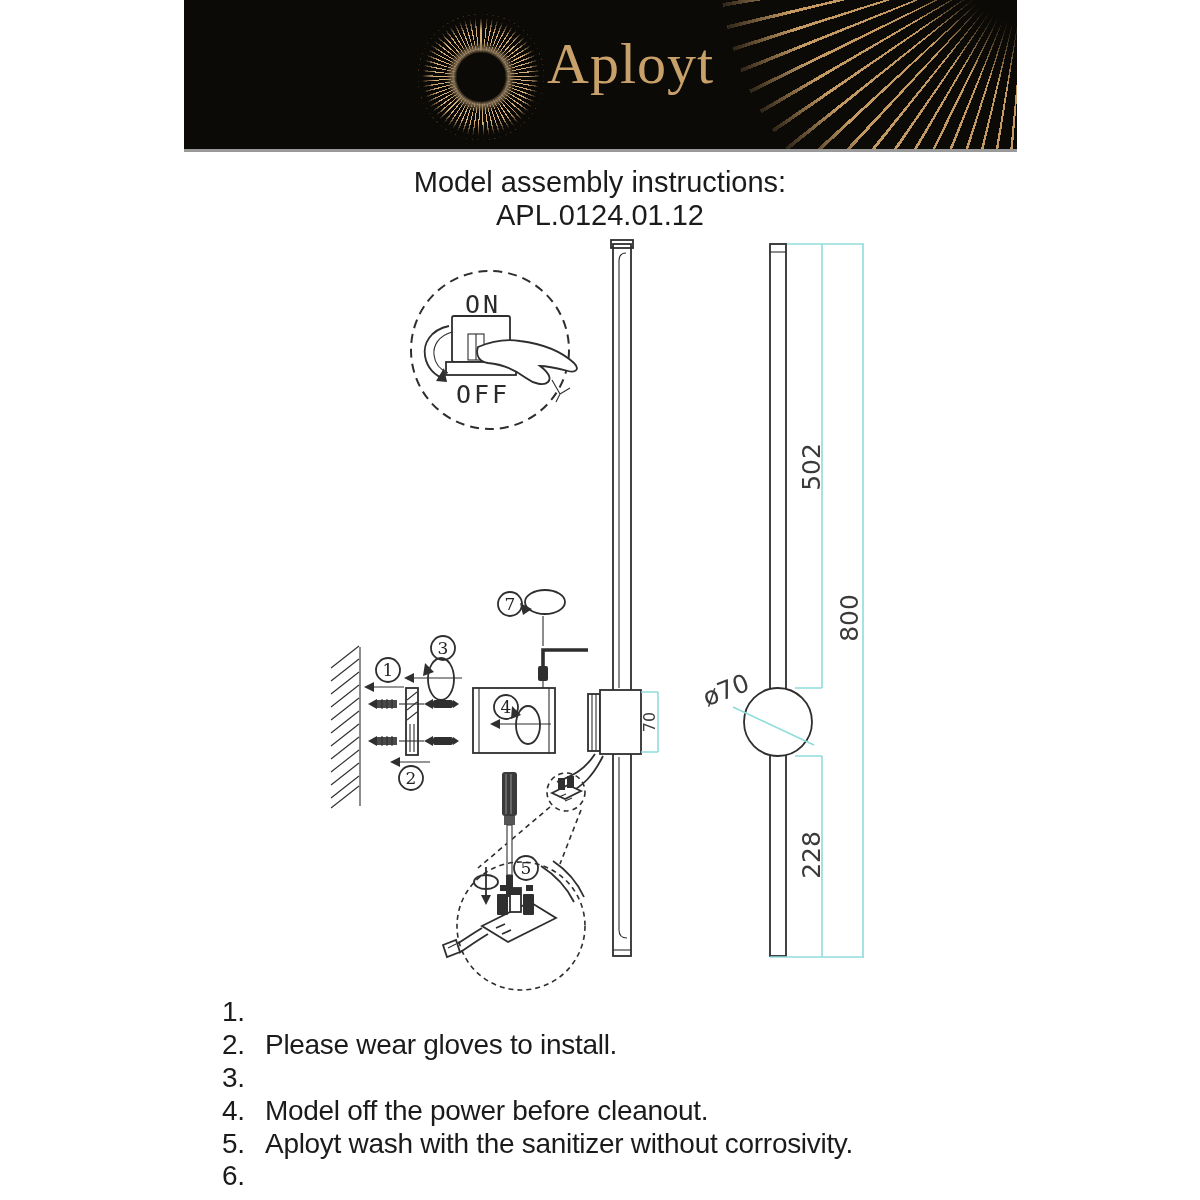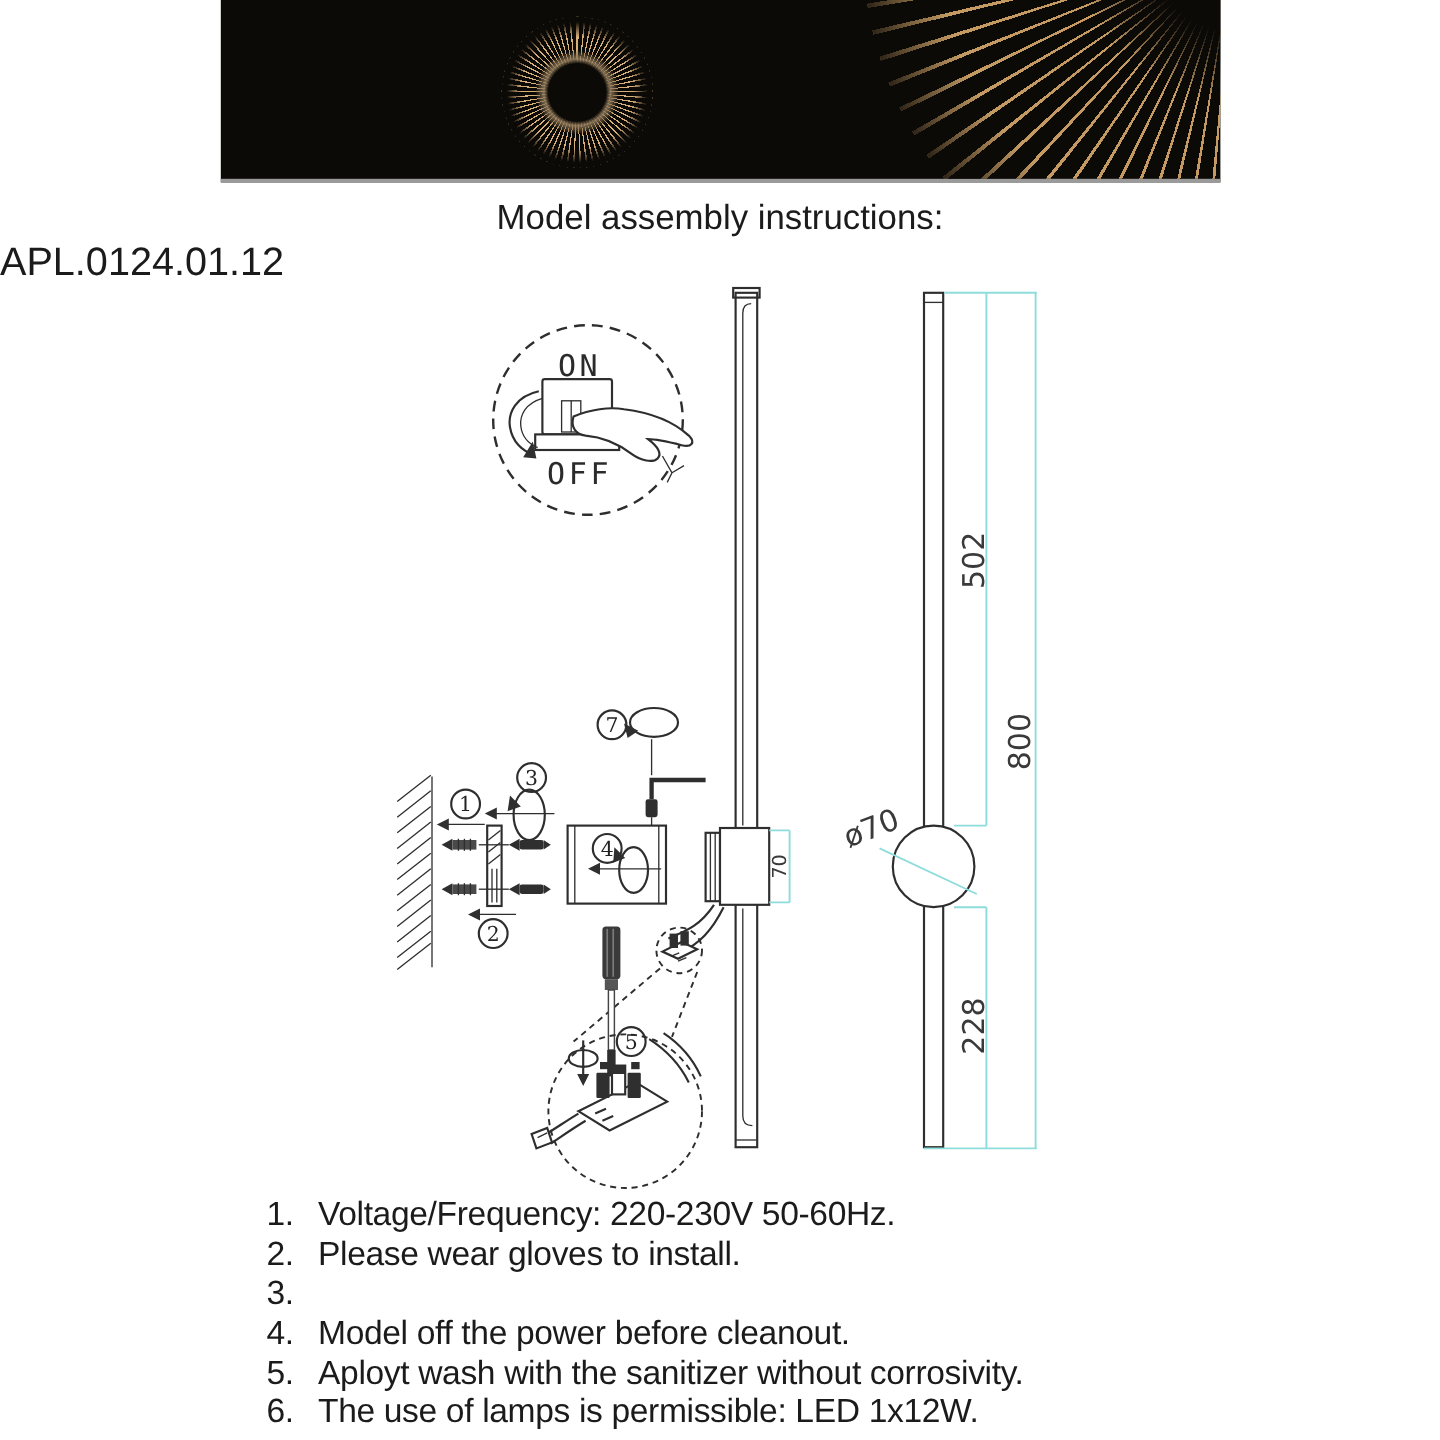--- a/index.html
+++ b/index.html
@@ -18,22 +18,22 @@
   .brand{position:absolute;left:363px;top:30px;color:#c8a06a;font-family:"Liberation Serif",serif;
          font-size:58px;letter-spacing:1px;}
   .rays{position:absolute;left:535px;top:-355px;width:620px;height:620px;border-radius:50%;
         background:repeating-conic-gradient(#c49a62 0deg 0.7deg, rgba(0,0,0,0) 0.7deg 4.2deg);}
   .rays-fade{position:absolute;left:535px;top:-355px;width:620px;height:620px;border-radius:50%;
         background:radial-gradient(circle, #0c0a07 0 16%, rgba(12,10,7,0) 30% 56%, #0c0a07 74%);}
 
   
   .doc-title{position:absolute;left:0;top:166px;width:1200px;text-align:center;
              font-size:29px;color:#1b1b1b;}
-  .doc-model{position:absolute;left:0;top:199px;width:1200px;text-align:left;
-             font-size:33px;color:#1b1b1b;}
+  .doc-model{position:absolute;left:0;top:199px;width:1200px;text-align:center;
+             font-size:29px;color:#1b1b1b;}
 
   
   .diagram{position:absolute;left:0;top:0;width:1200px;height:1200px;}
   .ln{stroke:#2e2e2e;stroke-width:1.8;fill:none;}
   .lnw{stroke:#2e2e2e;stroke-width:1.8;fill:#fff;}
   .thin{stroke:#2e2e2e;stroke-width:1.1;fill:none;}
   .thick{stroke:#2e2e2e;stroke-width:3.6;fill:none;}
   .blk{fill:#2f2f2f;stroke:none;}
   .dash{stroke:#2e2e2e;stroke-width:2;fill:none;stroke-dasharray:9 6;}
   .dash2{stroke:#2e2e2e;stroke-width:1.6;fill:none;stroke-dasharray:5 4;}
@@ -50,20 +50,21 @@
   .inum{width:43px;flex:none;}
 </style>
 </head>
 <body>
 
 <div class="page">
 
   <div class="banner">
     <div class="sun"></div>
     <div class="sun-fade"></div>
+    <div class="brand">Aployt</div>
     <div class="rays"></div>
     <div class="rays-fade"></div>
   </div>
 
   <div class="doc-title">Model assembly instructions:</div>
   <div class="doc-model">APL.0124.01.12</div>
 
   <svg class="diagram" viewBox="0 0 1200 1200">
 
     <g>
@@ -258,36 +259,34 @@
 
       <text class="dimtxt" transform="translate(820 467) rotate(-90)" text-anchor="middle">502</text>
       <text class="dimtxt" transform="translate(858 618) rotate(-90)" text-anchor="middle">800</text>
       <text class="dimtxt" transform="translate(820 855) rotate(-90)" text-anchor="middle">228</text>
     </g>
   </svg>
 
   <div class="ilist">
     <div class="irow">
       <span class="inum">1.</span>
-      <span>Voltage/Frequency: 220-230V 50-60Hz.</span>
     </div>
     <div class="irow">
       <span class="inum">2.</span>
       <span>Please wear gloves to install.</span>
     </div>
     <div class="irow">
       <span class="inum">3.</span>
     </div>
     <div class="irow">
       <span class="inum">4.</span>
       <span>Model off the power before cleanout.</span>
     </div>
     <div class="irow">
       <span class="inum">5.</span>
       <span>Aployt wash with the sanitizer without corrosivity.</span>
     </div>
     <div class="irow">
       <span class="inum">6.</span>
-      <span>The use of lamps is permissible: LED 1x12W.</span>
     </div>
   </div>
 
 </div>
 
 </body></html>

